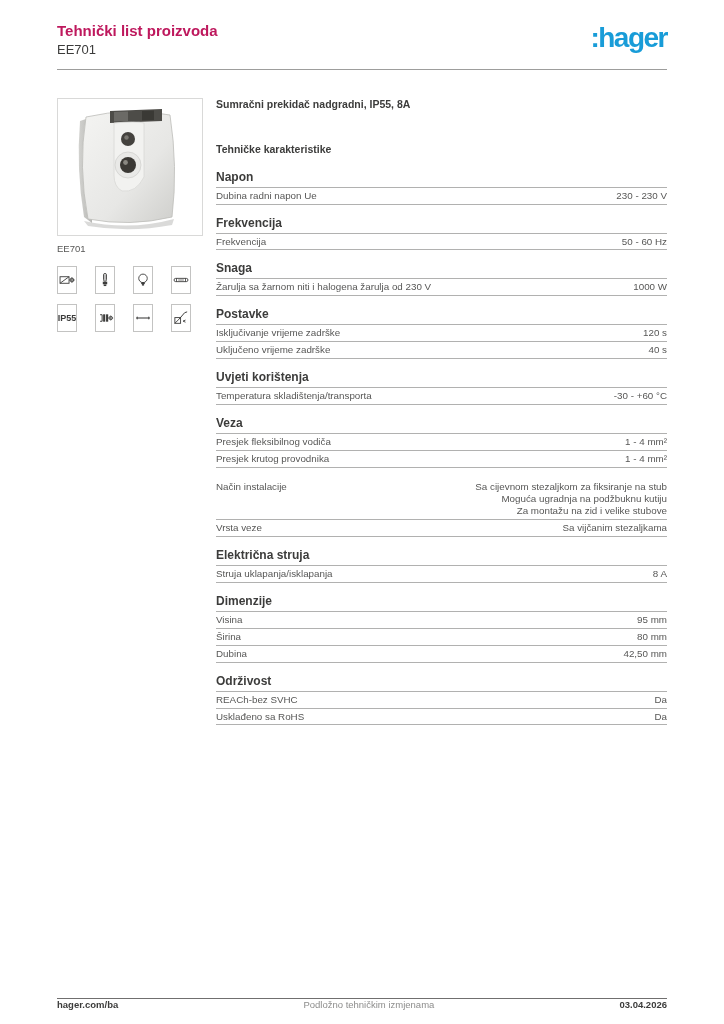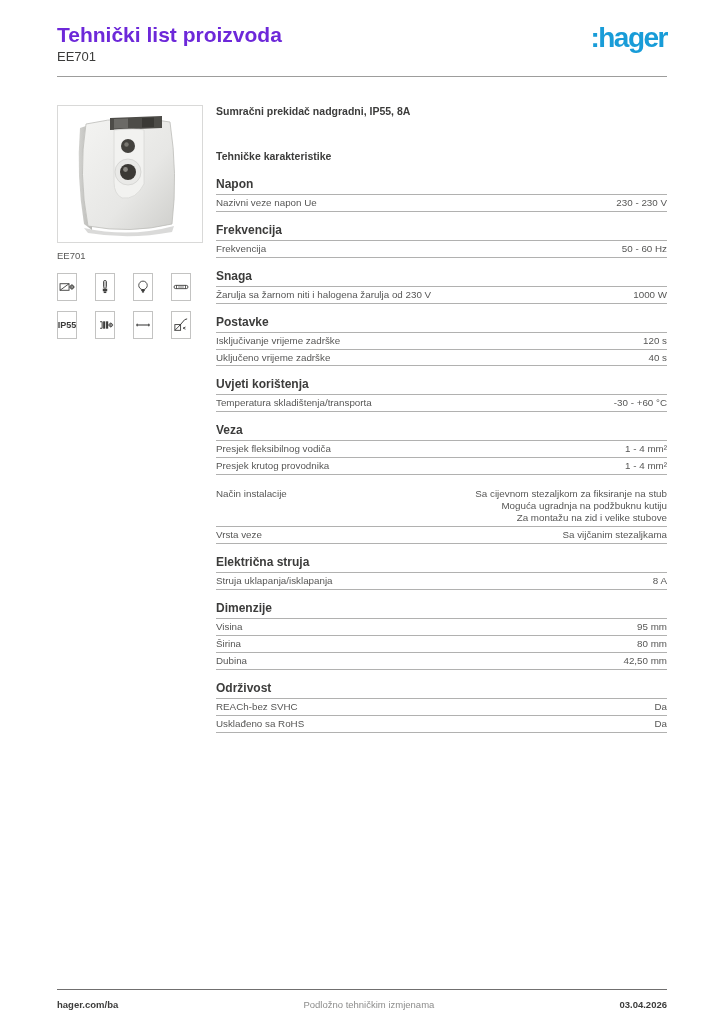--- a/index.html
+++ b/index.html
@@ -8,21 +8,21 @@
     width:724px; height:1024px;
     background:#ffffff;
     font-family:"Liberation Sans", sans-serif;
     color:#575756;
     padding:22px 57px 14px 57px;
     display:flex; flex-direction:column;
     position:relative; overflow:hidden;
   }
   
   .doc-header { display:flex; justify-content:space-between; align-items:flex-start; }
-  .doc-title { font-size:21px; font-weight:bold; color:#6d28d9; line-height:1.2; }
+  .doc-title { font-size:15px; font-weight:bold; color:#be185d; line-height:1.2; }
   .doc-code  { font-size:13px; color:#3c3c3b; margin-top:2px; }
   .logo { font-size:28px; font-weight:bold; color:#189cd8; letter-spacing:-1.5px; line-height:1; margin-top:2px; }
   .header-rule { border:none; border-top:1px solid #9d9d9c; margin-top:12px; }
 
   
   .main { display:flex; margin-top:28px; flex:1; align-items:flex-start; }
   .left-col { width:146px; flex:0 0 146px; }
   .image-box { width:146px; height:138px; border:1px solid #d9d9d8; background:#fff; }
   .image-box svg { display:block; }
   .image-caption { font-size:9.5px; color:#575756; margin-top:7px; }
@@ -46,21 +46,21 @@
   }
   .spec-row {
     display:flex; justify-content:space-between; align-items:flex-start;
     padding:2px 0 2px 0; border-bottom:1px solid #b1b1b0;
     font-size:9.8px; line-height:1.22; color:#575756;
   }
   .spec-label { text-align:left; padding-right:10px; }
   .spec-value { text-align:right; white-space:pre-line; flex:1; }
 
   
-  .footer { margin-top:auto; border-top:1px solid #706f6f; padding-top:9px;
+  .footer { margin-top:auto; border-top:1px solid #706f6f; 
             display:flex; justify-content:space-between; align-items:flex-start; }
   .footer-url  { font-size:9.5px; font-weight:bold; color:#3c3c3b; }
   .footer-note { font-size:9.5px; color:#8d8d8c; }
   .footer-date { font-size:9.5px; font-weight:bold; color:#3c3c3b; }
 </style>
 </head>
 <body>
 
 <div class="page">
 
@@ -176,21 +176,21 @@
     </div>
 
     <div class="right-col">
       <div class="product-title">Sumračni prekidač nadgradni, IP55, 8A</div>
       <div class="specs-heading">Tehničke karakteristike</div>
       <div class="spec-sections">
   <div class="spec-section">
     <div class="section-title">Napon</div>
     <div>
   <div class="spec-row">
-    <div class="spec-label">Nazivni veze napon Ue</div>
+    <div class="spec-label">Dubina radni napon Ue</div>
     <div class="spec-value">230 - 230 V</div>
   </div>
 </div>
   </div>
 
   <div class="spec-section">
     <div class="section-title">Frekvencija</div>
     <div>
   <div class="spec-row">
     <div class="spec-label">Frekvencija</div>

